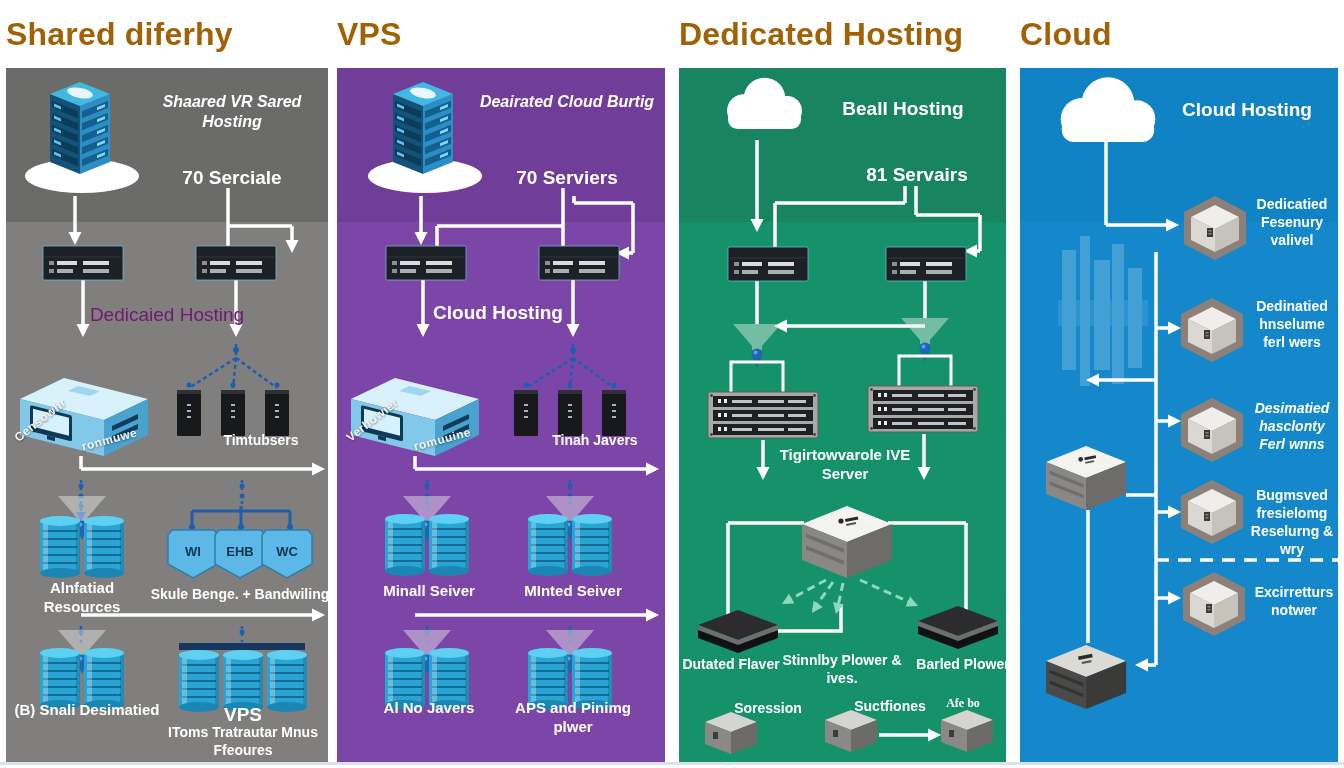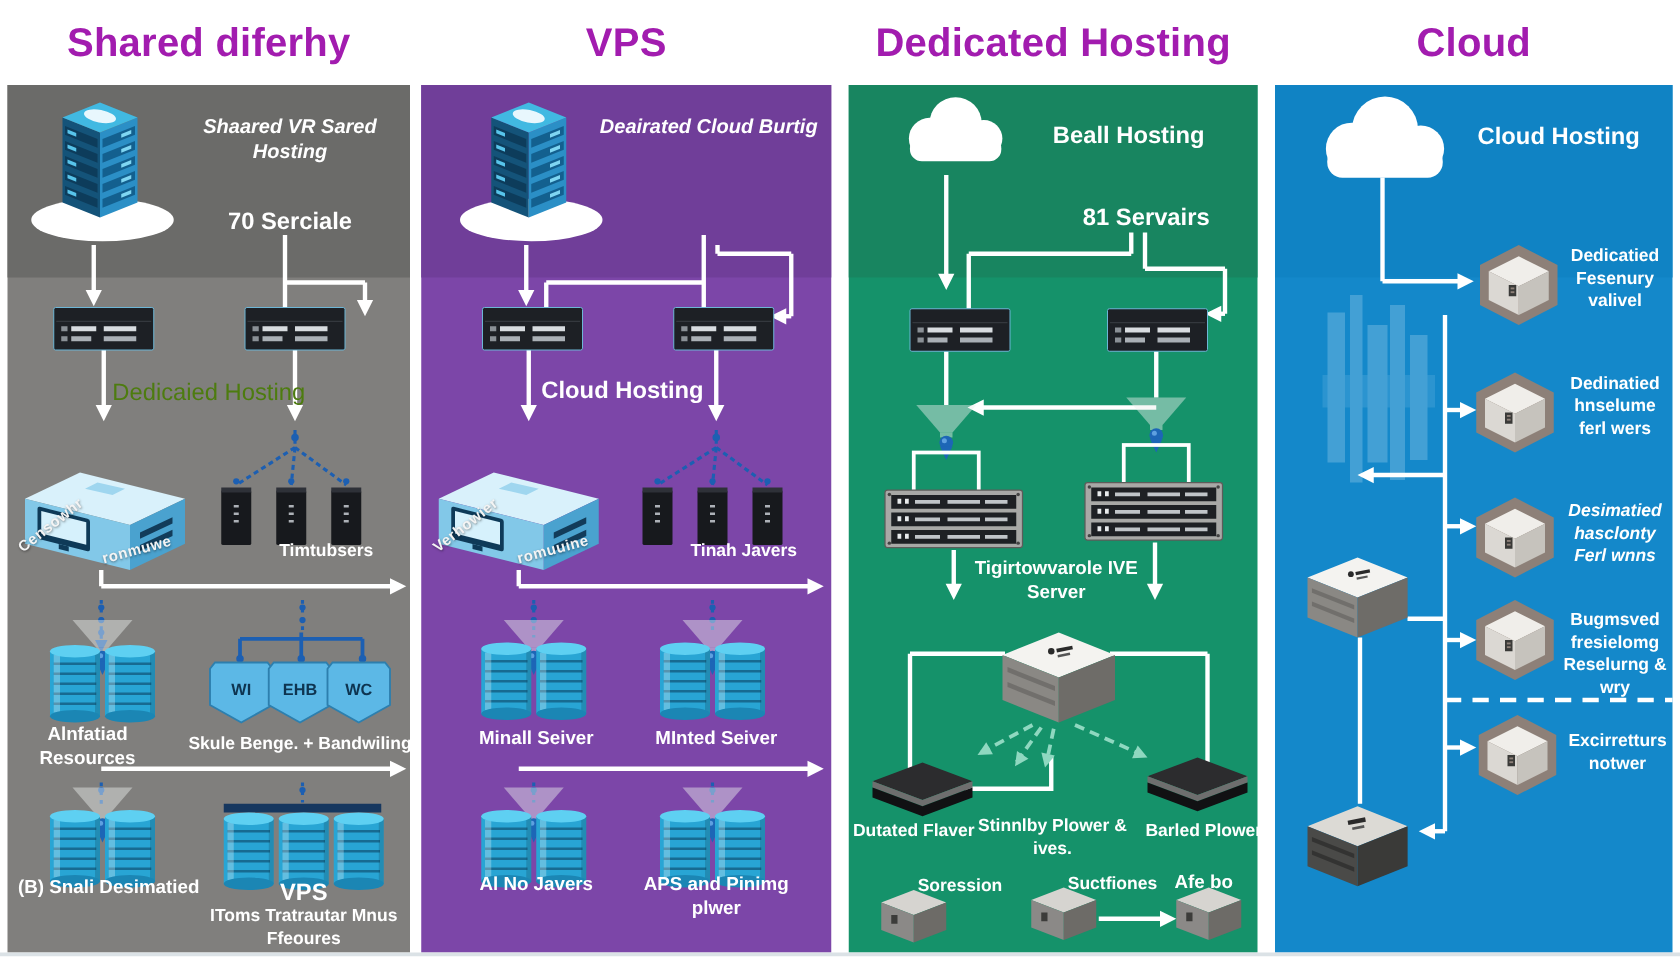--- a/index.html
+++ b/index.html
@@ -1,24 +1,24 @@
 <!DOCTYPE html>
 <html><head>
 <meta charset="utf-8">
 <style>
   html,body{margin:0;padding:0;background:#ffffff;}
   .stage{position:relative;width:1344px;height:768px;background:#ffffff;overflow:hidden;
          font-family:"Liberation Sans",sans-serif;}
   .art{position:absolute;left:0;top:0;}
-  .hdr{position:absolute;top:16px;font-size:32px;font-weight:700;color:#a21caf;
-       text-align:center;letter-spacing:.2px;}
+  .hdr{position:absolute;top:16px;font-size:32px;font-weight:700;color:#a16207;
+       text-align:left;letter-spacing:.2px;}
   .lbl{position:absolute;color:#ffffff;font-weight:700;text-align:center;line-height:1.28;}
   .lbl.f17{font-size:16px;font-style:italic;} .lbl.f19{font-size:19px;} .lbl.f20{font-size:19px;}
-  .lbl.f15{font-size:15px;} .lbl.f14{font-size:14px;} .lbl.f13{font-size:15px;}
-  .lbl.thin{font-weight:400;color:#4d7c0f;}
+  .lbl.f15{font-size:15px;} .lbl.f14{font-size:14px;} .lbl.f13{font-size:12px;font-family:Liberation Serif, serif;}
+  .lbl.thin{font-weight:400;color:#701a75;}
   .lbl.semi{font-weight:600;}
   .rot{position:absolute;color:#f4f4f4;font-size:12px;font-weight:600;letter-spacing:.5px;
        transform-origin:left center;white-space:nowrap;text-shadow:0 1px 2px rgba(0,0,0,.45);}
   .shieldtxt{position:absolute;width:50px;text-align:center;font-size:13px;font-weight:700;
        color:#0e3450;}
   .nowrap{white-space:nowrap;}
 </style>
 </head>
 <body>
 
@@ -488,30 +488,31 @@
 <div class="hdr" style="left:337px;width:328px;">VPS</div>
 <div class="hdr" style="left:679px;width:327px;">Dedicated Hosting</div>
 <div class="hdr" style="left:1020px;width:318px;">Cloud</div>
 
 <div class="lbl f17" style="left:142px;top:92px;width:180px;">Shaared VR Sared Hosting</div>
 <div class="lbl f19" style="left:142px;top:166px;width:180px;">70 Serciale</div>
 <div class="lbl f19 thin" style="left:52px;top:303px;width:230px;">Dedicaied Hosting</div>
 <div class="rot" style="left:16px;top:432px;transform:rotate(-38deg);">Censowhr</div>
 <div class="rot" style="left:82px;top:440px;transform:rotate(-15deg);">ronmuwe</div>
 <div class="lbl f14 semi" style="left:201px;top:432px;width:120px;">Timtubsers</div>
-<div class="lbl f15" style="left:0;top:578px;width:140px;">Alnfatiad Resources</div>
+<div class="lbl f15" style="left:12px;top:578px;width:140px;">Alnfatiad Resources</div>
 <div class="shieldtxt" style="left:168px;top:544px;">WI</div>
 <div class="shieldtxt" style="left:215px;top:544px;">EHB</div>
 <div class="shieldtxt" style="left:262px;top:544px;">WC</div>
 <div class="lbl f14 nowrap" style="left:140px;top:586px;width:200px;">Skule Benge. + Bandwiling</div>
 <div class="lbl f15" style="left:12px;top:700px;width:150px;">(B) Snali Desimatied</div>
 <div class="lbl f19" style="left:193px;top:703px;width:100px;">VPS</div>
 <div class="lbl f14 semi" style="left:158px;top:724px;width:170px;">IToms Tratrautar Mnus Ffeoures</div>
 
 <div class="lbl f17" style="left:477px;top:92px;width:180px;">Deairated Cloud Burtig</div>
+<div class="lbl f19" style="left:477px;top:166px;width:180px;">70 Serviers</div>
 <div class="lbl f20" style="left:398px;top:301px;width:200px;">Cloud Hosting</div>
 <div class="rot" style="left:348px;top:432px;transform:rotate(-38deg);">Verhowier</div>
 <div class="rot" style="left:414px;top:440px;transform:rotate(-15deg);">romuuine</div>
 <div class="lbl f14 semi" style="left:535px;top:432px;width:120px;">Tinah Javers</div>
 <div class="lbl f15" style="left:369px;top:581px;width:120px;">Minall Seiver</div>
 <div class="lbl f15" style="left:513px;top:581px;width:120px;">MInted Seiver</div>
 <div class="lbl f15" style="left:369px;top:698px;width:120px;">Al No Javers</div>
 <div class="lbl f15" style="left:503px;top:698px;width:140px;">APS and Pinimg plwer</div>
 
 <div class="lbl f20" style="left:803px;top:97px;width:200px;">Beall Hosting</div>

